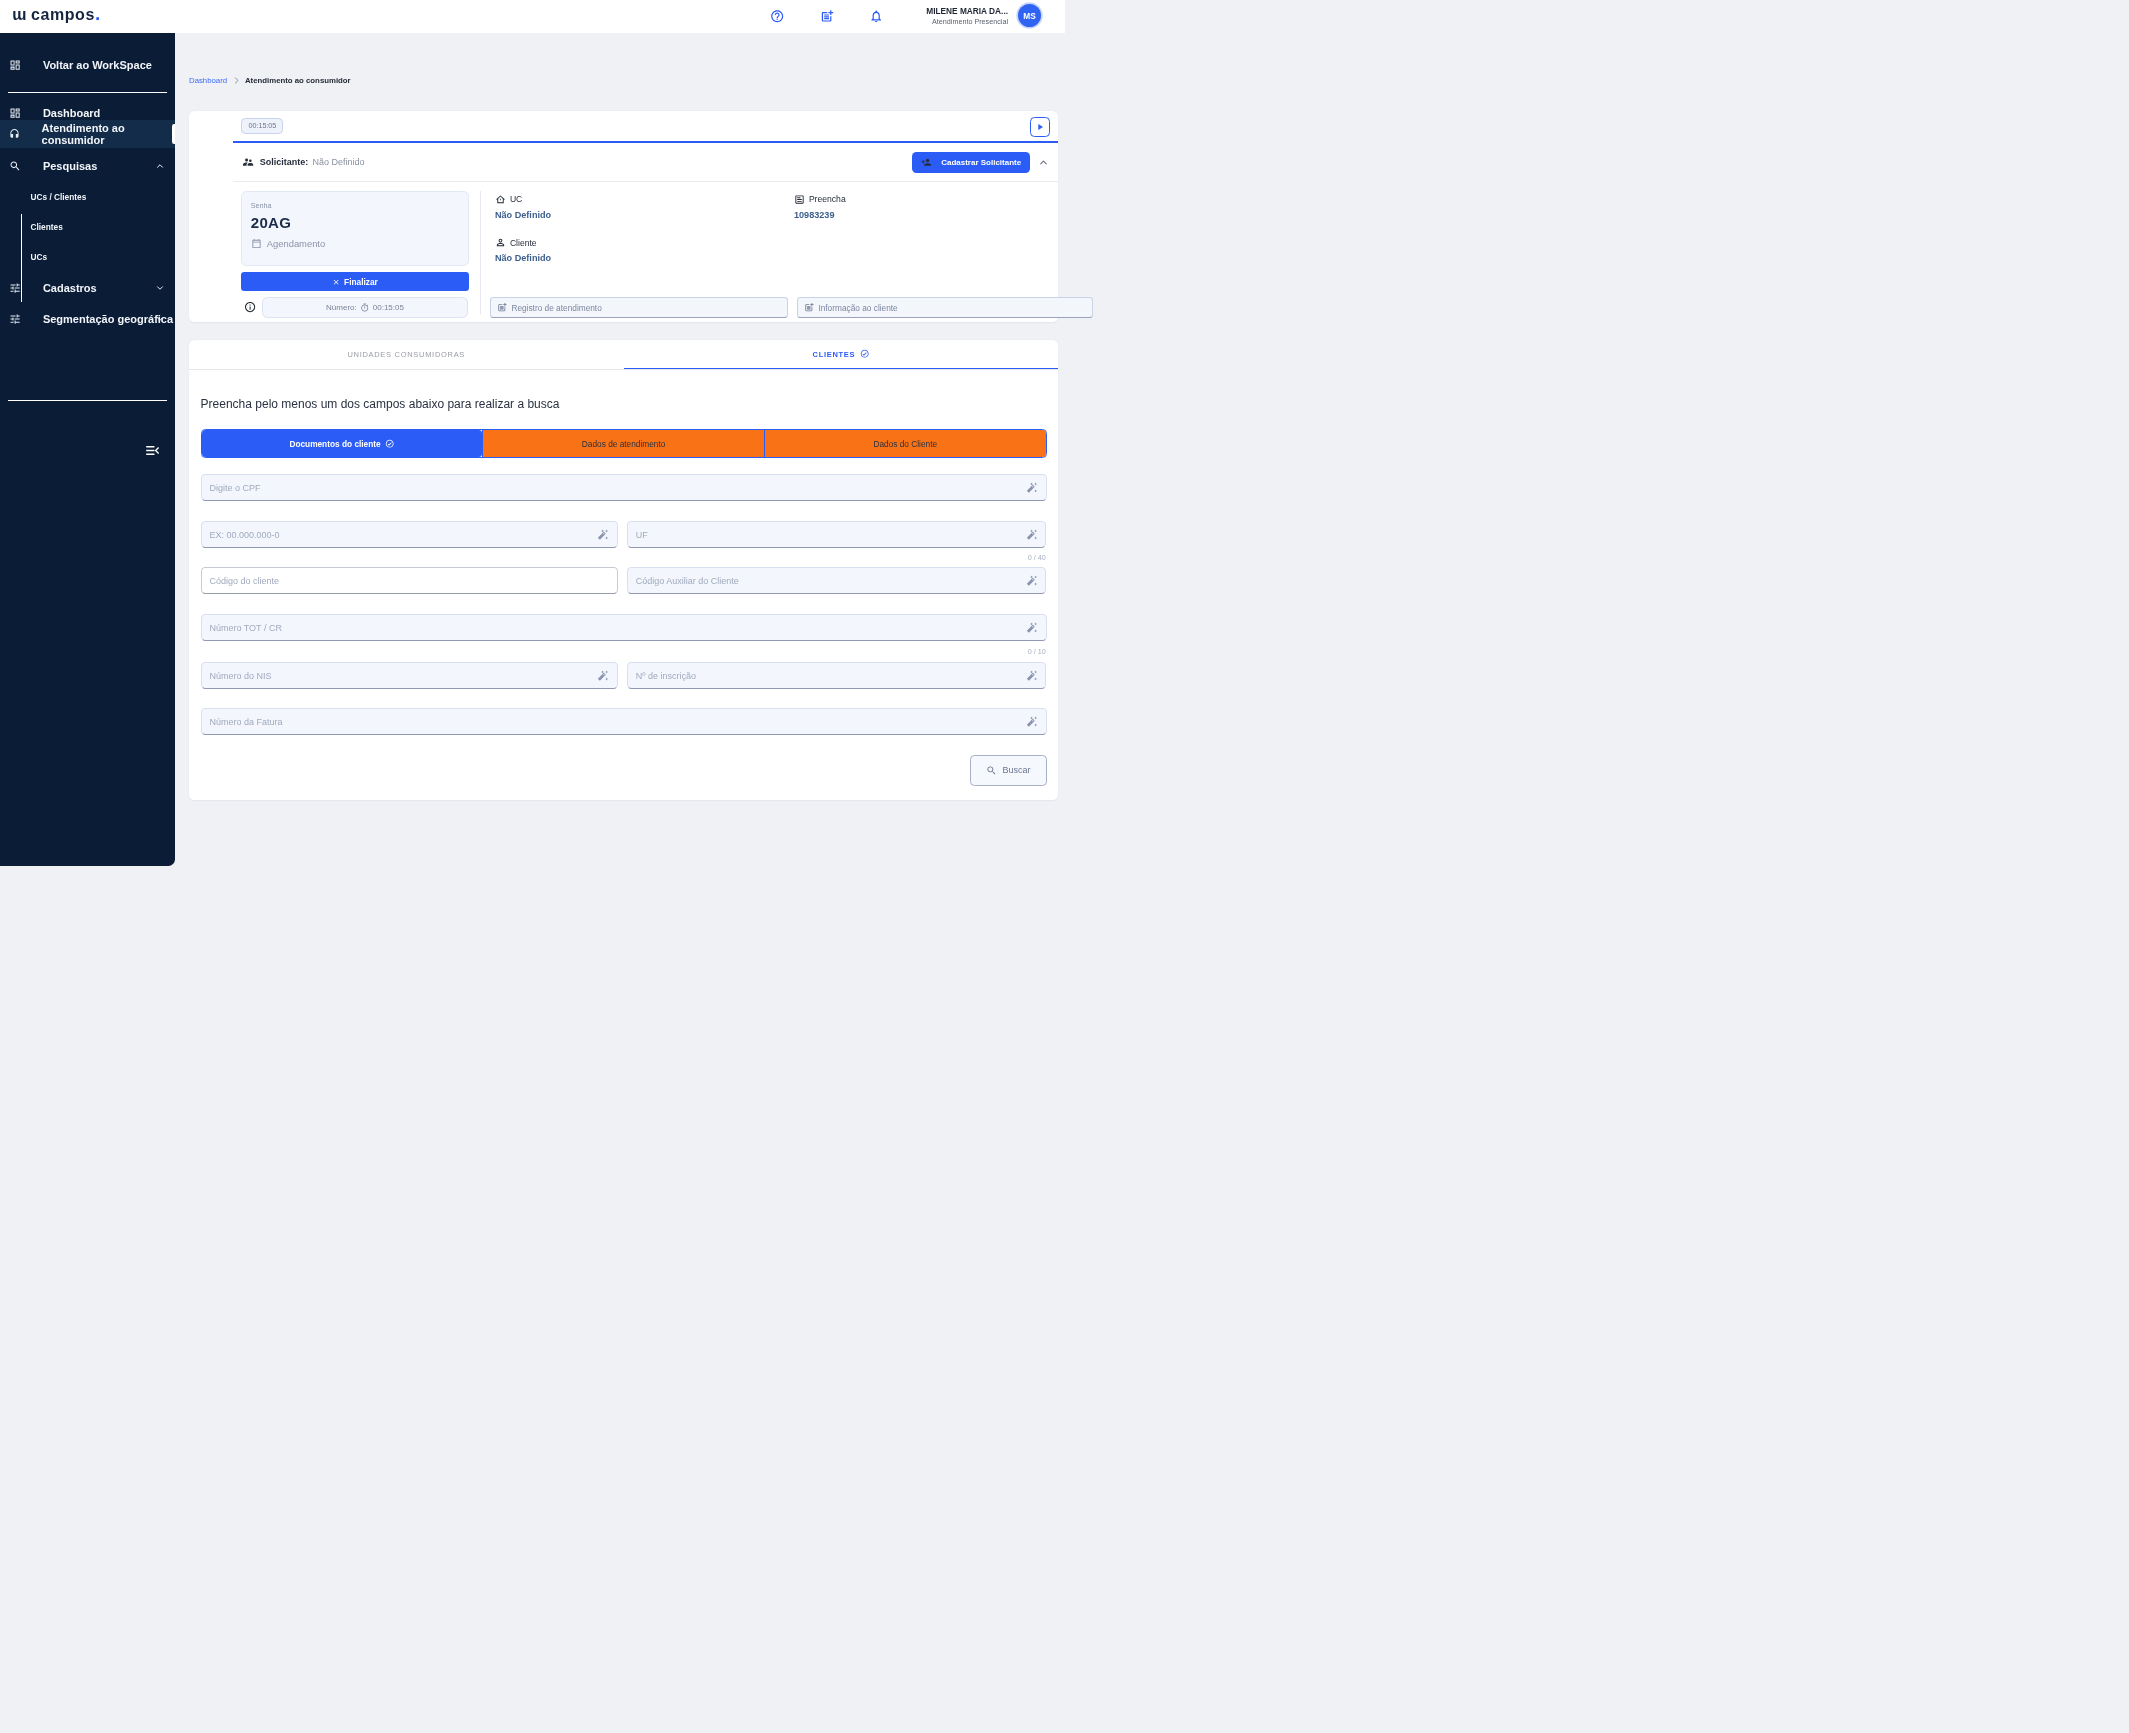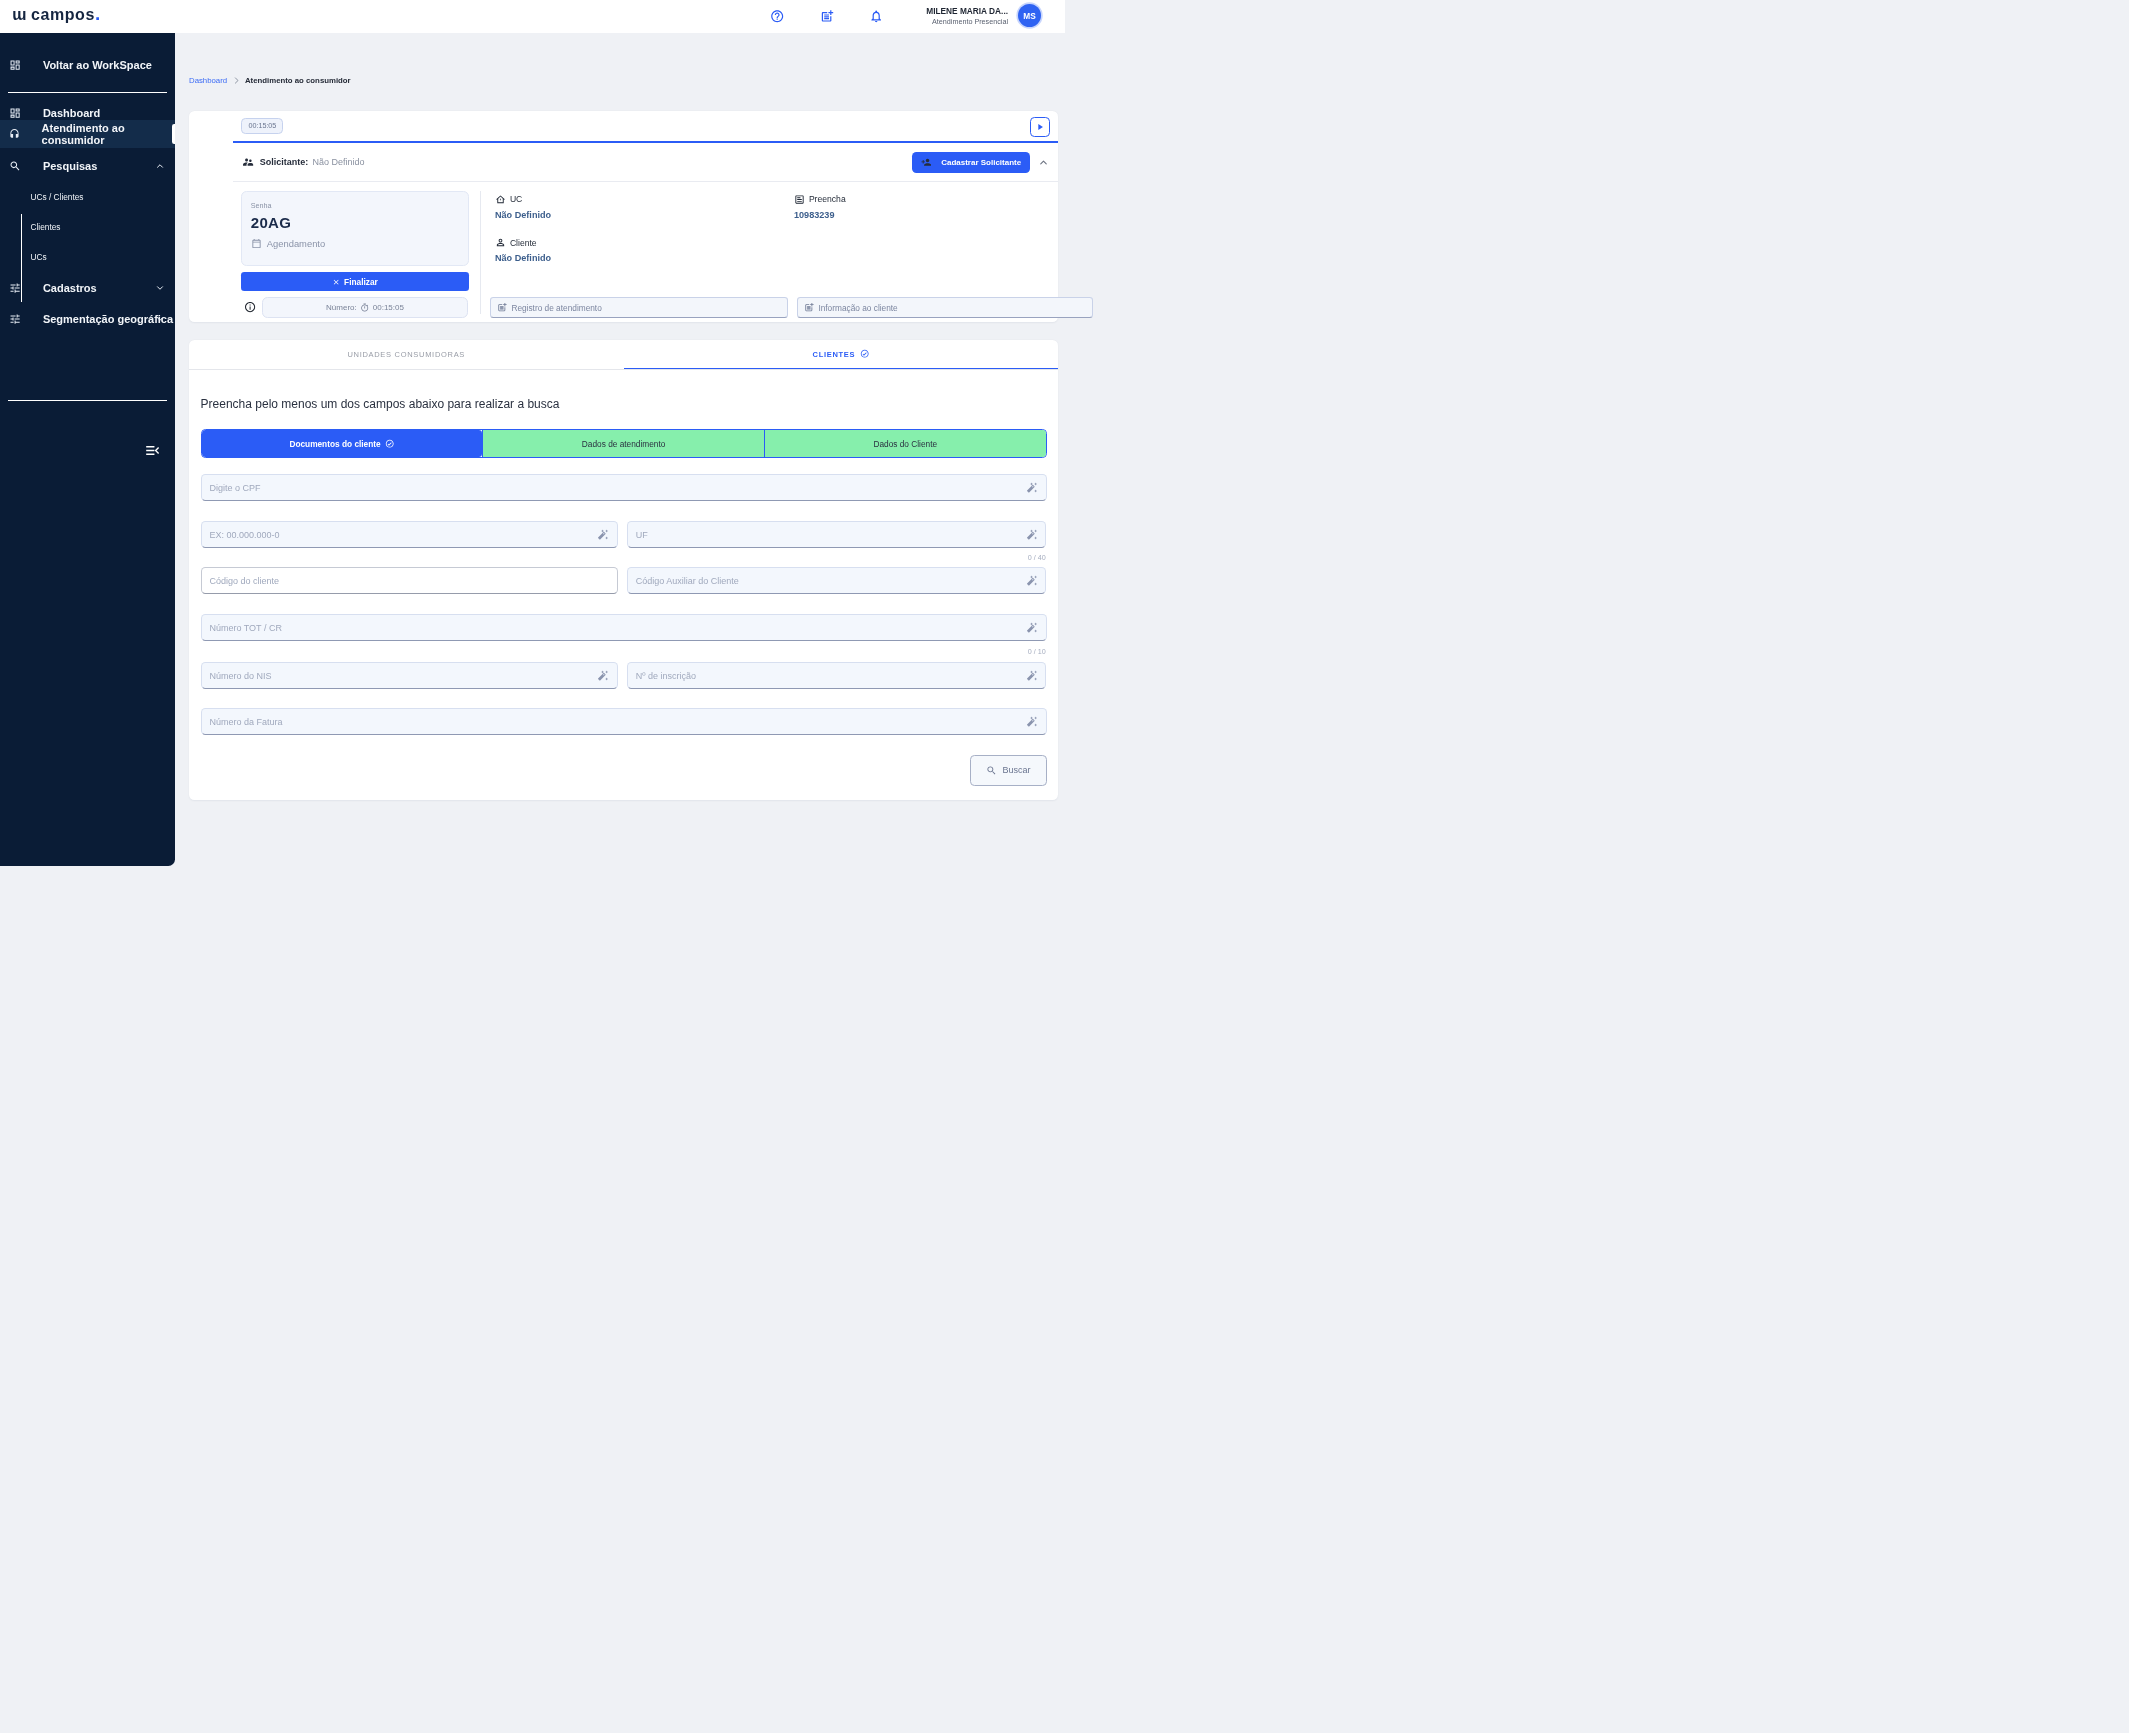--- a/index.html
+++ b/index.html
@@ -29,21 +29,21 @@
   .sitem { position:absolute; left:0; width:175px; height:24.4px; display:flex; align-items:center;
            color:#F2F5F9; font-size:11px; font-weight:700; cursor:pointer;gap:15px; }
   .sitem .ic { width:12.2px; height:12.2px; margin-left:9px; margin-right:6.7px; color:#E8EDF5; }
   .sitem .chev { position:absolute; right:10px; width:10px; height:10px; color:#E8EDF5; }
   .sitem.active { background:#132C4A; height:28px; }
   .sitem.active::after { content:""; position:absolute; right:0; top:4.4px; width:2.8px; height:20px;
                          background:#fff; border-radius:2.2px 0 0 2.2px; }
   .sdivider { position:absolute; left:8.3px; width:159px; height:1.1px; background:#fff; }
   .streeline { position:absolute; left:21px; top:181px; width:1.1px; height:88px; background:#fff; }
   .subitem { position:absolute; left:30.5px; width:133px; height:20px; display:flex; align-items:center;
-             color:#F2F5F9; font-size:8.3px; font-weight:400; cursor:pointer; }
+             color:#F2F5F9; font-size:8.3px; font-weight:700; cursor:pointer; }
   .collapse-btn { position:absolute; left:145px; top:410px; width:15px; height:15px; color:#fff; cursor:pointer; }
 
   
   .main { position:absolute; left:175px; top:33px; width:890px; height:833px; background:#EFF1F5; }
 
   .breadcrumb { position:absolute; left:14px; top:43px; display:flex; align-items:center; font-size:7.8px; }
   .breadcrumb .link { color:#3B6BF5; cursor:pointer; }
   .breadcrumb .sep { width:9px; height:9px; color:#7A8290; margin:0 4.4px; }
   .breadcrumb .cur { color:#252B37; font-weight:700; }
 
@@ -109,21 +109,21 @@
          font-size:7.5px; letter-spacing:0.7px; cursor:pointer; }
   .tab.inactive { color:#989CA6; }
   .tab.active { color:#2B5CF6; font-weight:700; border-bottom:1.7px solid #2B5CF6; }
   .tab .ic { width:9.4px; height:9.4px; }
 
   .hint { position:absolute; left:11.6px; top:57px; font-size:12px; color:#2A3140; }
 
   .segmented { position:absolute; left:11.6px; top:89px; width:846px; height:29px;
                border:0.8px solid #2B5CF6; border-radius:4.4px; display:flex; overflow:hidden; background:#fff; }
   .seg { flex:1; display:flex; align-items:center; justify-content:center; gap:4.4px; font-size:8.3px;
-         color:#2A3140; cursor:pointer; background:#86efac; border:none; font-family:inherit; }
+         color:#2A3140; cursor:pointer; background:#f97316; border:none; font-family:inherit; }
   .seg + .seg { border-left:0.8px solid #2B5CF6; }
   .seg.selected { background:#2B5CF6; color:#fff; font-weight:700; border-radius:3.3px; }
   .seg .ic { width:9.4px; height:9.4px; }
 
   .field { position:absolute; height:27px; background:#F3F7FD; border:0.6px solid #D7DFF0;
            border-bottom:1.1px solid #8F99B3; border-radius:4.4px; display:flex; align-items:center;
            padding:0 7.8px; cursor:text; }
   .field input { border:none; outline:none; background:transparent; flex:1; font-size:9px;
                  font-family:inherit; color:#3A4152; }
   .field input::placeholder { color:#A0A9BD; }

